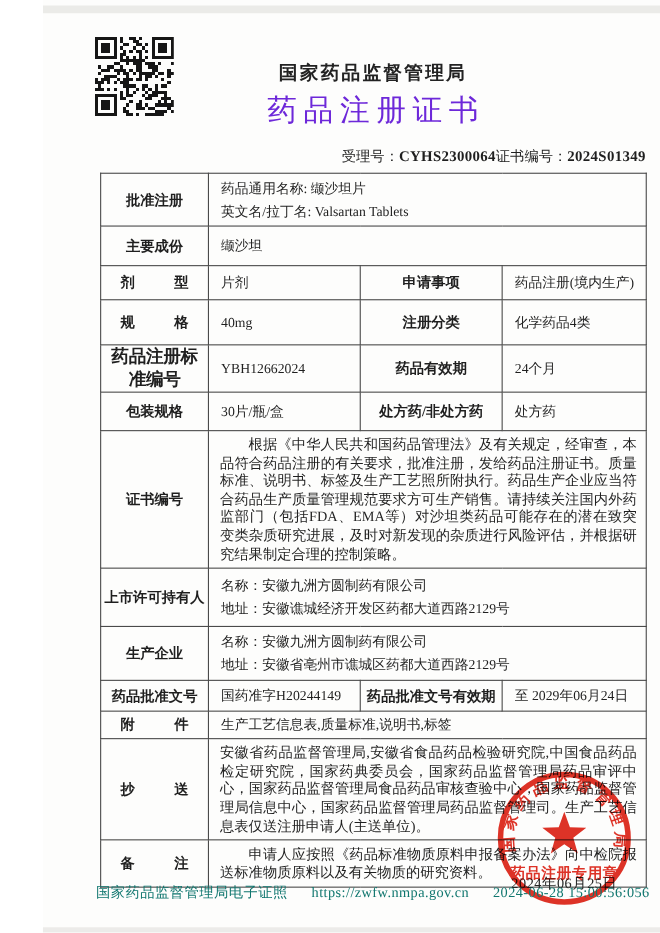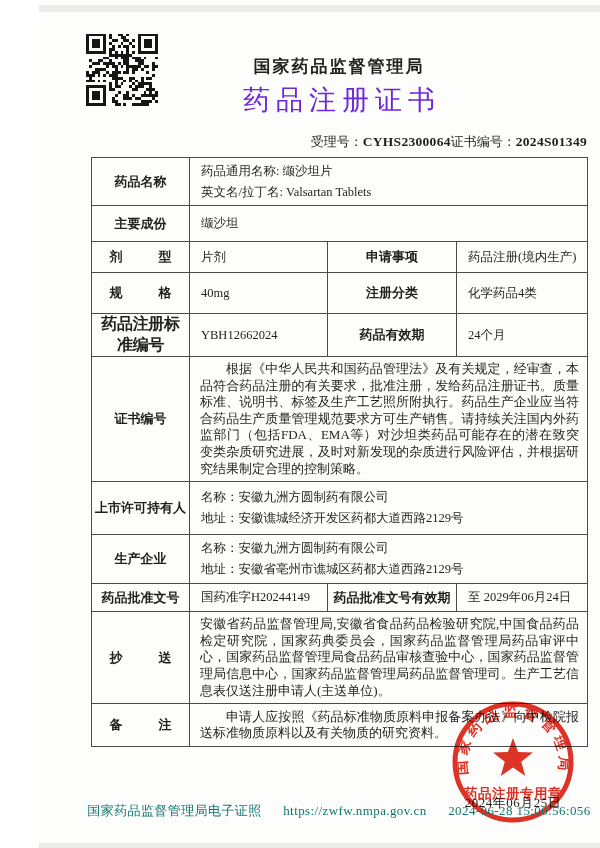--- a/index.html
+++ b/index.html
@@ -372,21 +372,21 @@
 
   <table class="cert">
     <colgroup>
         <col class="c1">
         <col class="c2">
         <col class="c3">
         <col class="c4">
       </colgroup>
     <tbody>
         <tr class="r1">
-      <td class="lab">药品名称</td>
+      <td class="lab">批准注册</td>
       <td class="val two-line" colspan="3">
         <div>药品通用名称: 缬沙坦片</div>
         <div>英文名/拉丁名: Valsartan Tablets</div>
       </td>
     </tr>
     <tr class="r2">
       <td class="lab">主要成份</td>
       <td class="val" colspan="3">缬沙坦</td>
     </tr>
     <tr class="r3">
@@ -404,20 +404,26 @@
       <td class="val">40mg</td>
       <td class="lab">注册分类</td>
       <td class="val">化学药品4类</td>
     </tr>
     <tr class="r5">
       <td class="lab sm">药品注册标准编号</td>
       <td class="val">YBH12662024</td>
       <td class="lab">药品有效期</td>
       <td class="val">24个月</td>
     </tr>
+    <tr class="r6">
+      <td class="lab">包装规格</td>
+      <td class="val">30片/瓶/盒</td>
+      <td class="lab">处方药/非处方药</td>
+      <td class="val">处方药</td>
+    </tr>
     <tr class="r7">
       <td class="lab">证书编号</td>
       <td class="val pcell" colspan="3">
         <span class="para indent">根据《中华人民共和国药品管理法》及有关规定，经审查，本品符合药品注册的有关要求，批准注册，发给药品注册证书。质量标准、说明书、标签及生产工艺照所附执行。药品生产企业应当符合药品生产质量管理规范要求方可生产销售。请持续关注国内外药监部门（包括FDA、EMA等）对沙坦类药品可能存在的潜在致突变类杂质研究进展，及时对新发现的杂质进行风险评估，并根据研究结果制定合理的控制策略。</span>
       </td>
     </tr>
     <tr class="r8">
       <td class="lab">上市许可持有人</td>
       <td class="val two-line" colspan="3">
         <div>名称：安徽九洲方圆制药有限公司</div>
@@ -429,20 +435,26 @@
       <td class="val two-line" colspan="3">
         <div>名称：安徽九洲方圆制药有限公司</div>
         <div>地址：安徽省亳州市谯城区药都大道西路2129号</div>
       </td>
     </tr>
     <tr class="r10">
       <td class="lab">药品批准文号</td>
       <td class="val">国药准字H20244149</td>
       <td class="lab">药品批准文号有效期</td>
       <td class="val">至 2029年06月24日</td>
+    </tr>
+    <tr class="r11">
+      <td class="lab">
+            <span class="spread">附件</span>
+          </td>
+      <td class="val" colspan="3">生产工艺信息表,质量标准,说明书,标签</td>
     </tr>
     <tr class="r13">
       <td class="lab">
             <span class="spread">抄送</span>
           </td>
       <td class="val pcell" colspan="3">
         <span class="para">安徽省药品监督管理局,安徽省食品药品检验研究院,中国食品药品检定研究院，国家药典委员会，国家药品监督管理局药品审评中心，国家药品监督管理局食品药品审核查验中心，国家药品监督管理局信息中心，国家药品监督管理局药品监督管理司。生产工艺信息表仅送注册申请人(主送单位)。</span>
       </td>
     </tr>
     <tr class="r14">

